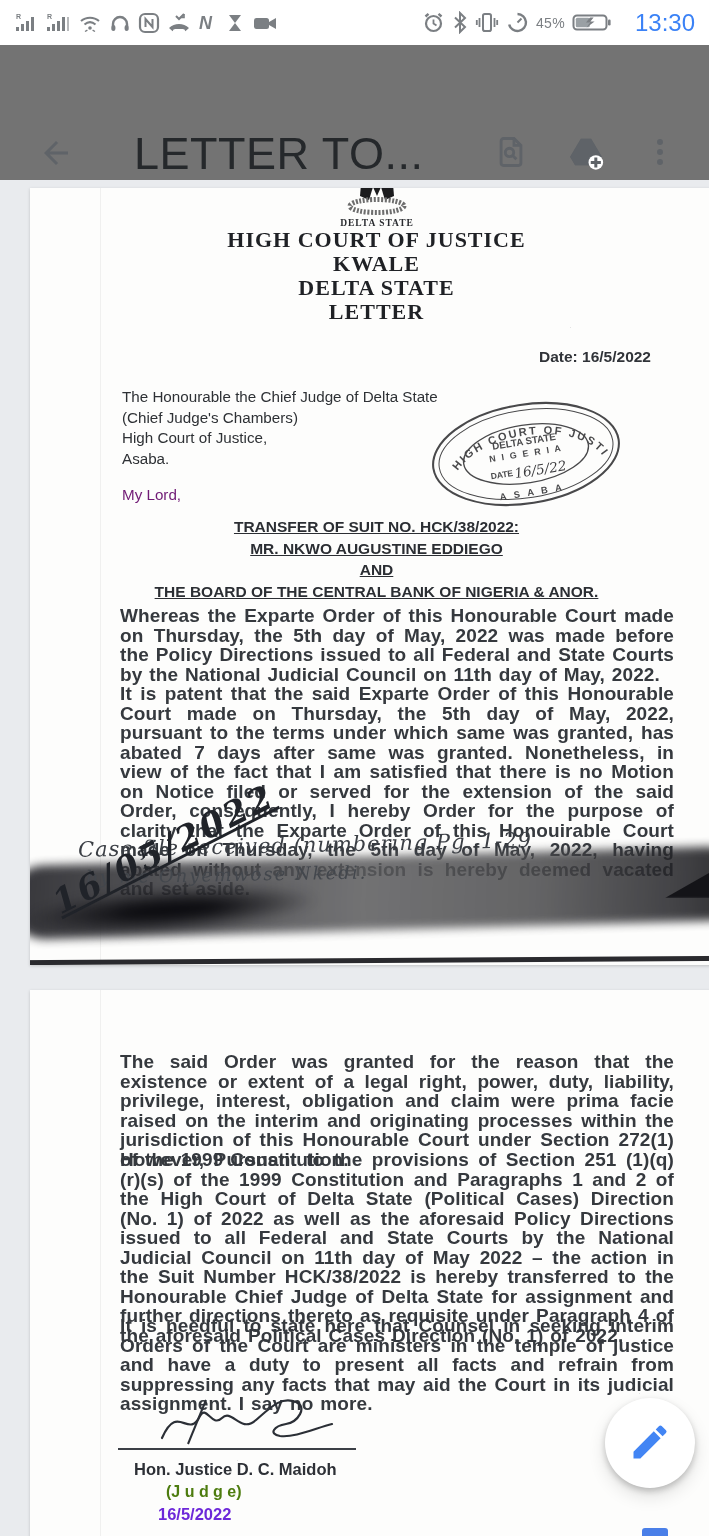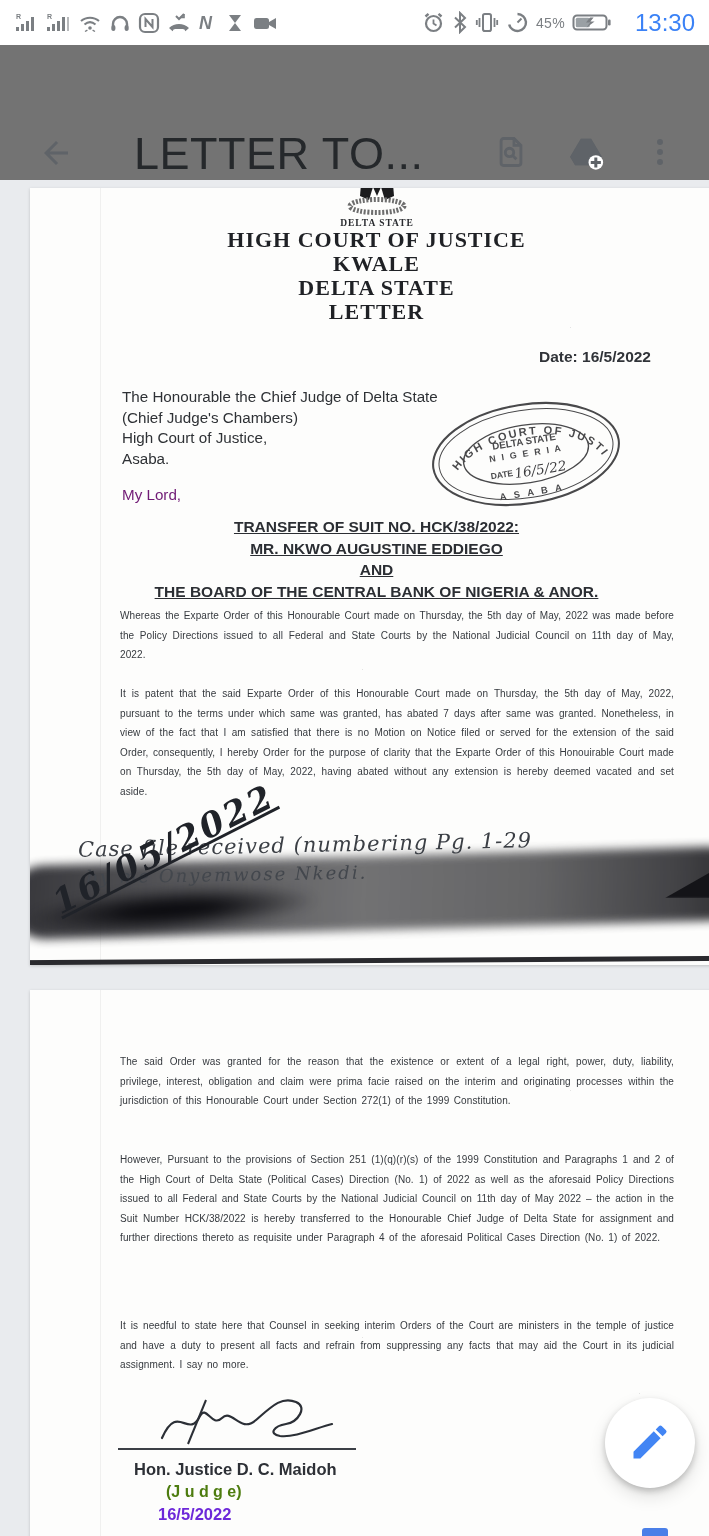--- a/index.html
+++ b/index.html
@@ -52,22 +52,22 @@
   .addressee{position:absolute;top:199px;left:92px;font-size:15.2px;line-height:20.5px;color:#2e3135;}
   .addressee .b{font-weight:normal;}
   .salutation{position:absolute;top:298px;left:92px;font-size:15.2px;color:#701a75;}
 
   .stamp{position:absolute;top:212px;left:398px;width:196px;height:108px;transform:rotate(-9deg);opacity:.92;}
 
   .subject{position:absolute;top:328px;left:0;right:0;text-align:center;font-size:15.5px;font-weight:bold;color:#2b2e33;line-height:21.5px;}
   .subject div{text-decoration:underline;}
 
   .para{
-    position:absolute;left:90px;width:554px;font-size:10px;line-height:19.5px;
-    color:#35393e;text-align:justify;letter-spacing:.1px;word-spacing:1.5px;
+    position:absolute;left:90px;width:554px;font-size:19px;line-height:19.5px;
+    color:#35393e;text-align:justify;letter-spacing:.1px;word-spacing:1.5px;font-weight:bold;
   }
   .p1-1{top:418px;}
   .p1-2{top:496px;}
   .p2-1{top:62px;}
   .p2-2{top:160px;}
   .p2-3{top:326px;}
 
   
   .hand{font-family:"DejaVu Serif", serif;font-style:italic;color:#3b3f45;}
   .hw1{position:absolute;top:645px;left:48px;font-size:21px;transform:rotate(-1.2deg);z-index:5;letter-spacing:1px;}

